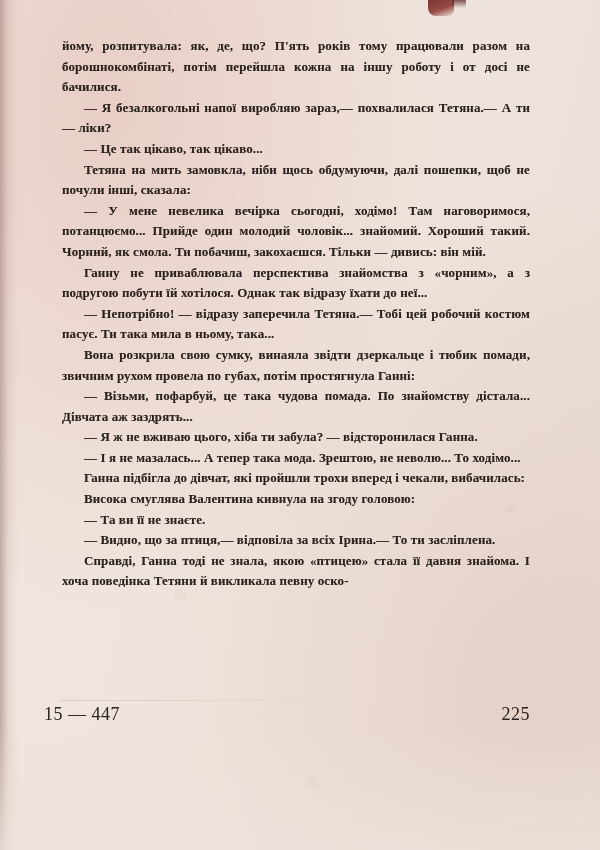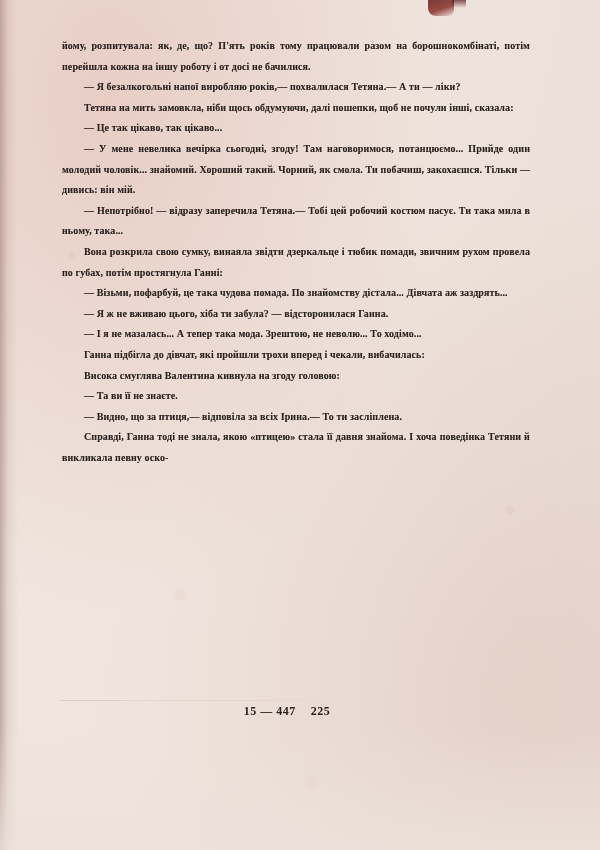--- a/index.html
+++ b/index.html
@@ -74,41 +74,41 @@
     pointer-events: none;
   }
   .text-block {
     position: absolute;
     top: 36px;
     left: 62px;
     width: 468px;
   }
   p.para {
     margin: 0;
-    font-size: 10px;
+    font-size: 13px;
     line-height: 20.6px;
     text-align: justify;
     color: #2b2320;
     letter-spacing: 0.1px;
     font-weight: 600;
     text-shadow: 0 0 0.6px rgba(60,40,35,0.35);
   }
   p.para.indent {
     text-indent: 22px;
   }
   .footer {
     position: absolute;
     left: 44px;
     top: 704px;
     width: 486px;
     display: flex;
-    justify-content: center;
+    justify-content: space-between;
     align-items: baseline;
-    font-size: 12px;
-    font-weight: 700;
+    font-size: 18px;
+    font-weight: 400;
     color: #2b2320;
   }
   .sig {
     letter-spacing: 0.5px;
   }
   .pageno {
     letter-spacing: 0.5px;
     margin-left: 15px;
   }
   
@@ -125,24 +125,25 @@
 <body>
 
 <div class="page">
   <div class="grain"></div>
   <div class="binding"></div>
   <div class="top-smudge"></div>
   <div class="top-smudge2"></div>
 
   <div class="text-block">
     <p class="para">йому, розпитувала: як, де, що? П'ять років тому працювали разом на борошнокомбінаті, потім перейшла кожна на іншу роботу і от досі не бачилися.</p>
-    <p class="para indent">— Я безалкогольні напої виробляю років,— похвалилася Тетяна.— А ти — ліки?</p>
+    <p class="para indent">— Я безалкогольні напої виробляю зараз,— похвалилася Тетяна.— А ти — ліки?</p>
+    <p class="para indent">— Це так цікаво, так цікаво...</p>
     <p class="para indent">Тетяна на мить замовкла, ніби щось обдумуючи, далі пошепки, щоб не почули інші, сказала:</p>
-    <p class="para indent">— Це так цікаво, так цікаво...</p>
-    <p class="para indent">— У мене невелика вечірка сьогодні, згоду! Там наговоримося, потанцюємо... Прийде один молодий чоловік... знайомий. Хороший такий. Чорний, як смола. Ти побачиш, закохаєшся. Тільки — дивись: він мій.</p>
+    <p class="para indent">— У мене невелика вечірка сьогодні, ходімо! Там наговоримося, потанцюємо... Прийде один молодий чоловік... знайомий. Хороший такий. Чорний, як смола. Ти побачиш, закохаєшся. Тільки — дивись: він мій.</p>
+    <p class="para indent">Ганну не приваблювала перспектива знайомства з «чорним», а з подругою побути їй хотілося. Однак так відразу їхати до неї...</p>
     <p class="para indent">— Непотрібно! — відразу заперечила Тетяна.— Тобі цей робочий костюм пасує. Ти така мила в ньому, така...</p>
     <p class="para indent">Вона розкрила свою сумку, винаяла звідти дзеркальце і тюбик помади, звичним рухом провела по губах, потім простягнула Ганні:</p>
     <p class="para indent">— Візьми, пофарбуй, це така чудова помада. По знайомству дістала... Дівчата аж заздрять...</p>
     <p class="para indent">— Я ж не вживаю цього, хіба ти забула? — відсторонилася Ганна.</p>
     <p class="para indent">— І я не мазалась... А тепер така мода. Зрештою, не неволю... То ходімо...</p>
     <p class="para indent">Ганна підбігла до дівчат, які пройшли трохи вперед і чекали, вибачилась:</p>
     <p class="para indent">Висока смуглява Валентина кивнула на згоду головою:</p>
     <p class="para indent">— Та ви її не знаєте.</p>
     <p class="para indent">— Видно, що за птиця,— відповіла за всіх Ірина.— То ти засліплена.</p>
     <p class="para indent">Справді, Ганна тоді не знала, якою «птицею» стала її давня знайома. І хоча поведінка Тетяни й викликала певну оско-</p>

